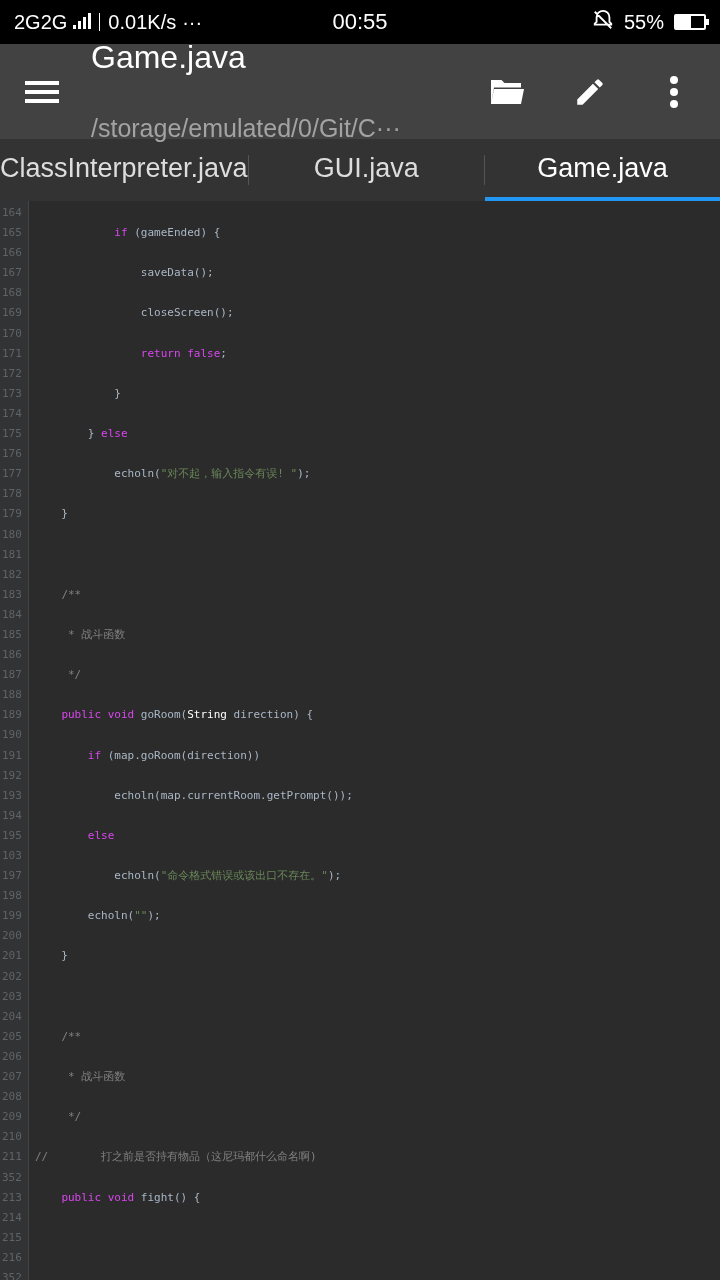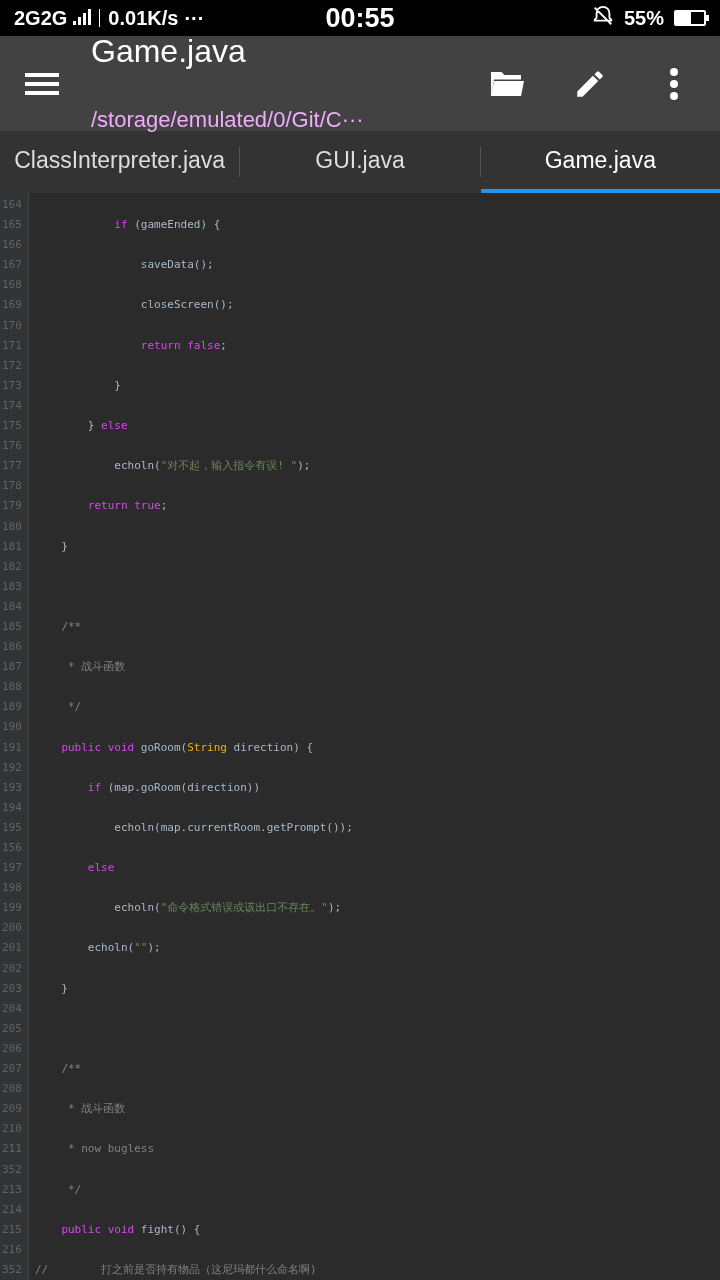--- a/index.html
+++ b/index.html
@@ -5,59 +5,58 @@
 * { margin: 0; padding: 0; box-sizing: border-box; }
 body {
   width: 720px;
   height: 1280px;
   background: #2b2b2b;
   font-family: -apple-system, "Helvetica Neue", sans-serif;
   color: #ccc;
   overflow: hidden;
 }
 .status-bar {
-  height: 36px;
+  height: 44px;
   background: #000;
   display: flex;
   align-items: center;
   justify-content: space-between;
   padding: 0 14px;
   color: #fff;
   font-size: 20px;
-  font-weight: bold;
 }
 .status-left { display: flex; align-items: center; gap: 6px; }
 .status-right { display: flex; align-items: center; gap: 10px; }
 .app-bar {
   height: 95px;
   background: #424242;
   display: flex;
   align-items: center;
   padding: 0 10px 0 25px;
 }
 .hamburger { width: 34px; margin-right: 32px; }
 .hamburger div { height: 4px; background: #fff; margin: 5px 0; }
 .title-group { flex: 1; min-width: 0; }
 .file-title { color: #fff; font-size: 32px; font-weight: 300; line-height: 1.1; }
-.file-path { color: #f0abfc; font-size: 22px; font-weight: 300; white-space: nowrap; overflow: hidden; margin-top: 38px; }
+.file-path { color: #a3a3a3; font-size: 25px; font-weight: 300; white-space: nowrap; overflow: hidden; margin-top: 38px; }
 .action-icons { display: flex; align-items: center; gap: 48px; padding-right: 18px; }
 .icon-btn { width: 36px; height: 36px; display: flex; align-items: center; justify-content: center; }
 .tab-bar {
   height: 62px;
   background: #333333;
   display: flex;
   align-items: stretch;
 }
 .tab {
   flex: 1;
   display: flex;
   align-items: center;
   justify-content: center;
   color: #ddd;
-  font-size: 23px;
+  font-size: 27px;
   border-bottom: 4px solid transparent;
   position: relative;
 }
 .tab.active { border-bottom-color: #2196f3; color: #fff; }
 .tab-sep { width: 1px; background: #555; align-self: center; height: 30px; }
 .editor {
   display: flex;
   font-family: "Menlo", "Consolas", monospace;
   font-size: 11px;
   line-height: 20.1px;
@@ -75,21 +74,21 @@
 .gutter div { height: 20.1px; }
 .code {
   padding: 2px 0 0 6px;
   white-space: pre;
   color: #a9b7c6;
   flex: 1;
 }
 .code div { height: 20.1px; }
 .kw { color: #d946ef; }
 .str { color: #6a8759; }
-.type { color: #eab308; }
+.type { color: #ffffff; }
 .cmt { color: #808080; }
 .battery {
   width: 32px; height: 16px; border: 2px solid #fff; border-radius: 2px;
   position: relative; display: inline-block;
 }
 .battery::after { content:""; position:absolute; right:-5px; top:3px; width:3px; height:6px; background:#fff; }
 .battery-fill { background:#fff; height:100%; width:55%; }
 </style>
 </head>
 <body>
@@ -99,21 +98,21 @@
     <span>2G2G</span>
     <span>
       <svg width="18" height="16" viewBox="0 0 18 16">
           <path d="M0 12h3v4H0zM5 8h3v8H5zM10 4h3v12h-3zM15 0h3v16h-3z" fill="#fff"></path>
         </svg>
     </span>
     <span style="width:1px;height:18px;background:#fff;display:inline-block;margin:0 2px"></span>
     <span>0.01K/s</span>
     <span>···</span>
   </div>
-  <div style="position:absolute;left:50%;transform:translateX(-50%);font-size:27px">00:55</div>
+  <div style="position:absolute;left:50%;transform:translateX(-50%);font-size:22px">00:55</div>
   <div class="status-right">
     <span>
       <svg width="22" height="22" viewBox="0 0 24 24">
           <path d="M12 2a7 7 0 00-7 7v5l-2 2v1h18v-1l-2-2V9a7 7 0 00-7-7zM3 3l18 18" stroke="#fff" stroke-width="2" fill="none"></path>
         </svg>
     </span>
     <span>55%</span>
     <span class="battery">
         <div class="battery-fill"></div>
       </span>
@@ -186,21 +185,21 @@
       <div>186</div>
       <div>187</div>
       <div>188</div>
       <div>189</div>
       <div>190</div>
       <div>191</div>
       <div>192</div>
       <div>193</div>
       <div>194</div>
       <div>195</div>
-      <div>156</div>
+      <div>103</div>
       <div>197</div>
       <div>198</div>
       <div>199</div>
       <div>200</div>
       <div>201</div>
       <div>202</div>
       <div>203</div>
       <div>204</div>
       <div>205</div>
       <div>206</div>
@@ -217,40 +216,38 @@
       <div>352</div>
     </div>
   <div class="code">
 <div>            <span class="kw">if</span> (gameEnded) {</div>
 <div>                saveData();</div>
 <div>                closeScreen();</div>
 <div>                <span class="kw">return</span> <span class="kw">false</span>;</div>
 <div>            }</div>
 <div>        } <span class="kw">else</span></div>
 <div>            echoln(<span class="str">"对不起，输入指令有误! "</span>);</div>
-<div>        <span class="kw">return</span> <span class="kw">true</span>;</div>
 <div>    }</div>
 <div> </div>
 <div>    <span class="cmt">/**</span></div>
 <div>    <span class="cmt"> * 战斗函数</span></div>
 <div>    <span class="cmt"> */</span></div>
 <div>    <span class="kw">public</span> <span class="kw">void</span> goRoom(<span class="type">String</span> direction) {</div>
 <div>        <span class="kw">if</span> (map.goRoom(direction))</div>
 <div>            echoln(map.currentRoom.getPrompt());</div>
 <div>        <span class="kw">else</span></div>
 <div>            echoln(<span class="str">"命令格式错误或该出口不存在。"</span>);</div>
 <div>        echoln(<span class="str">""</span>);</div>
 <div>    }</div>
 <div> </div>
 <div>    <span class="cmt">/**</span></div>
 <div>    <span class="cmt"> * 战斗函数</span></div>
-<div>    <span class="cmt"> * now bugless</span></div>
 <div>    <span class="cmt"> */</span></div>
+<div><span class="cmt">//        打之前是否持有物品（这尼玛都什么命名啊)</span></div>
 <div>    <span class="kw">public</span> <span class="kw">void</span> fight() {</div>
-<div><span class="cmt">//        打之前是否持有物品（这尼玛都什么命名啊)</span></div>
 
 
 
 
 
 
 
 
 
 

